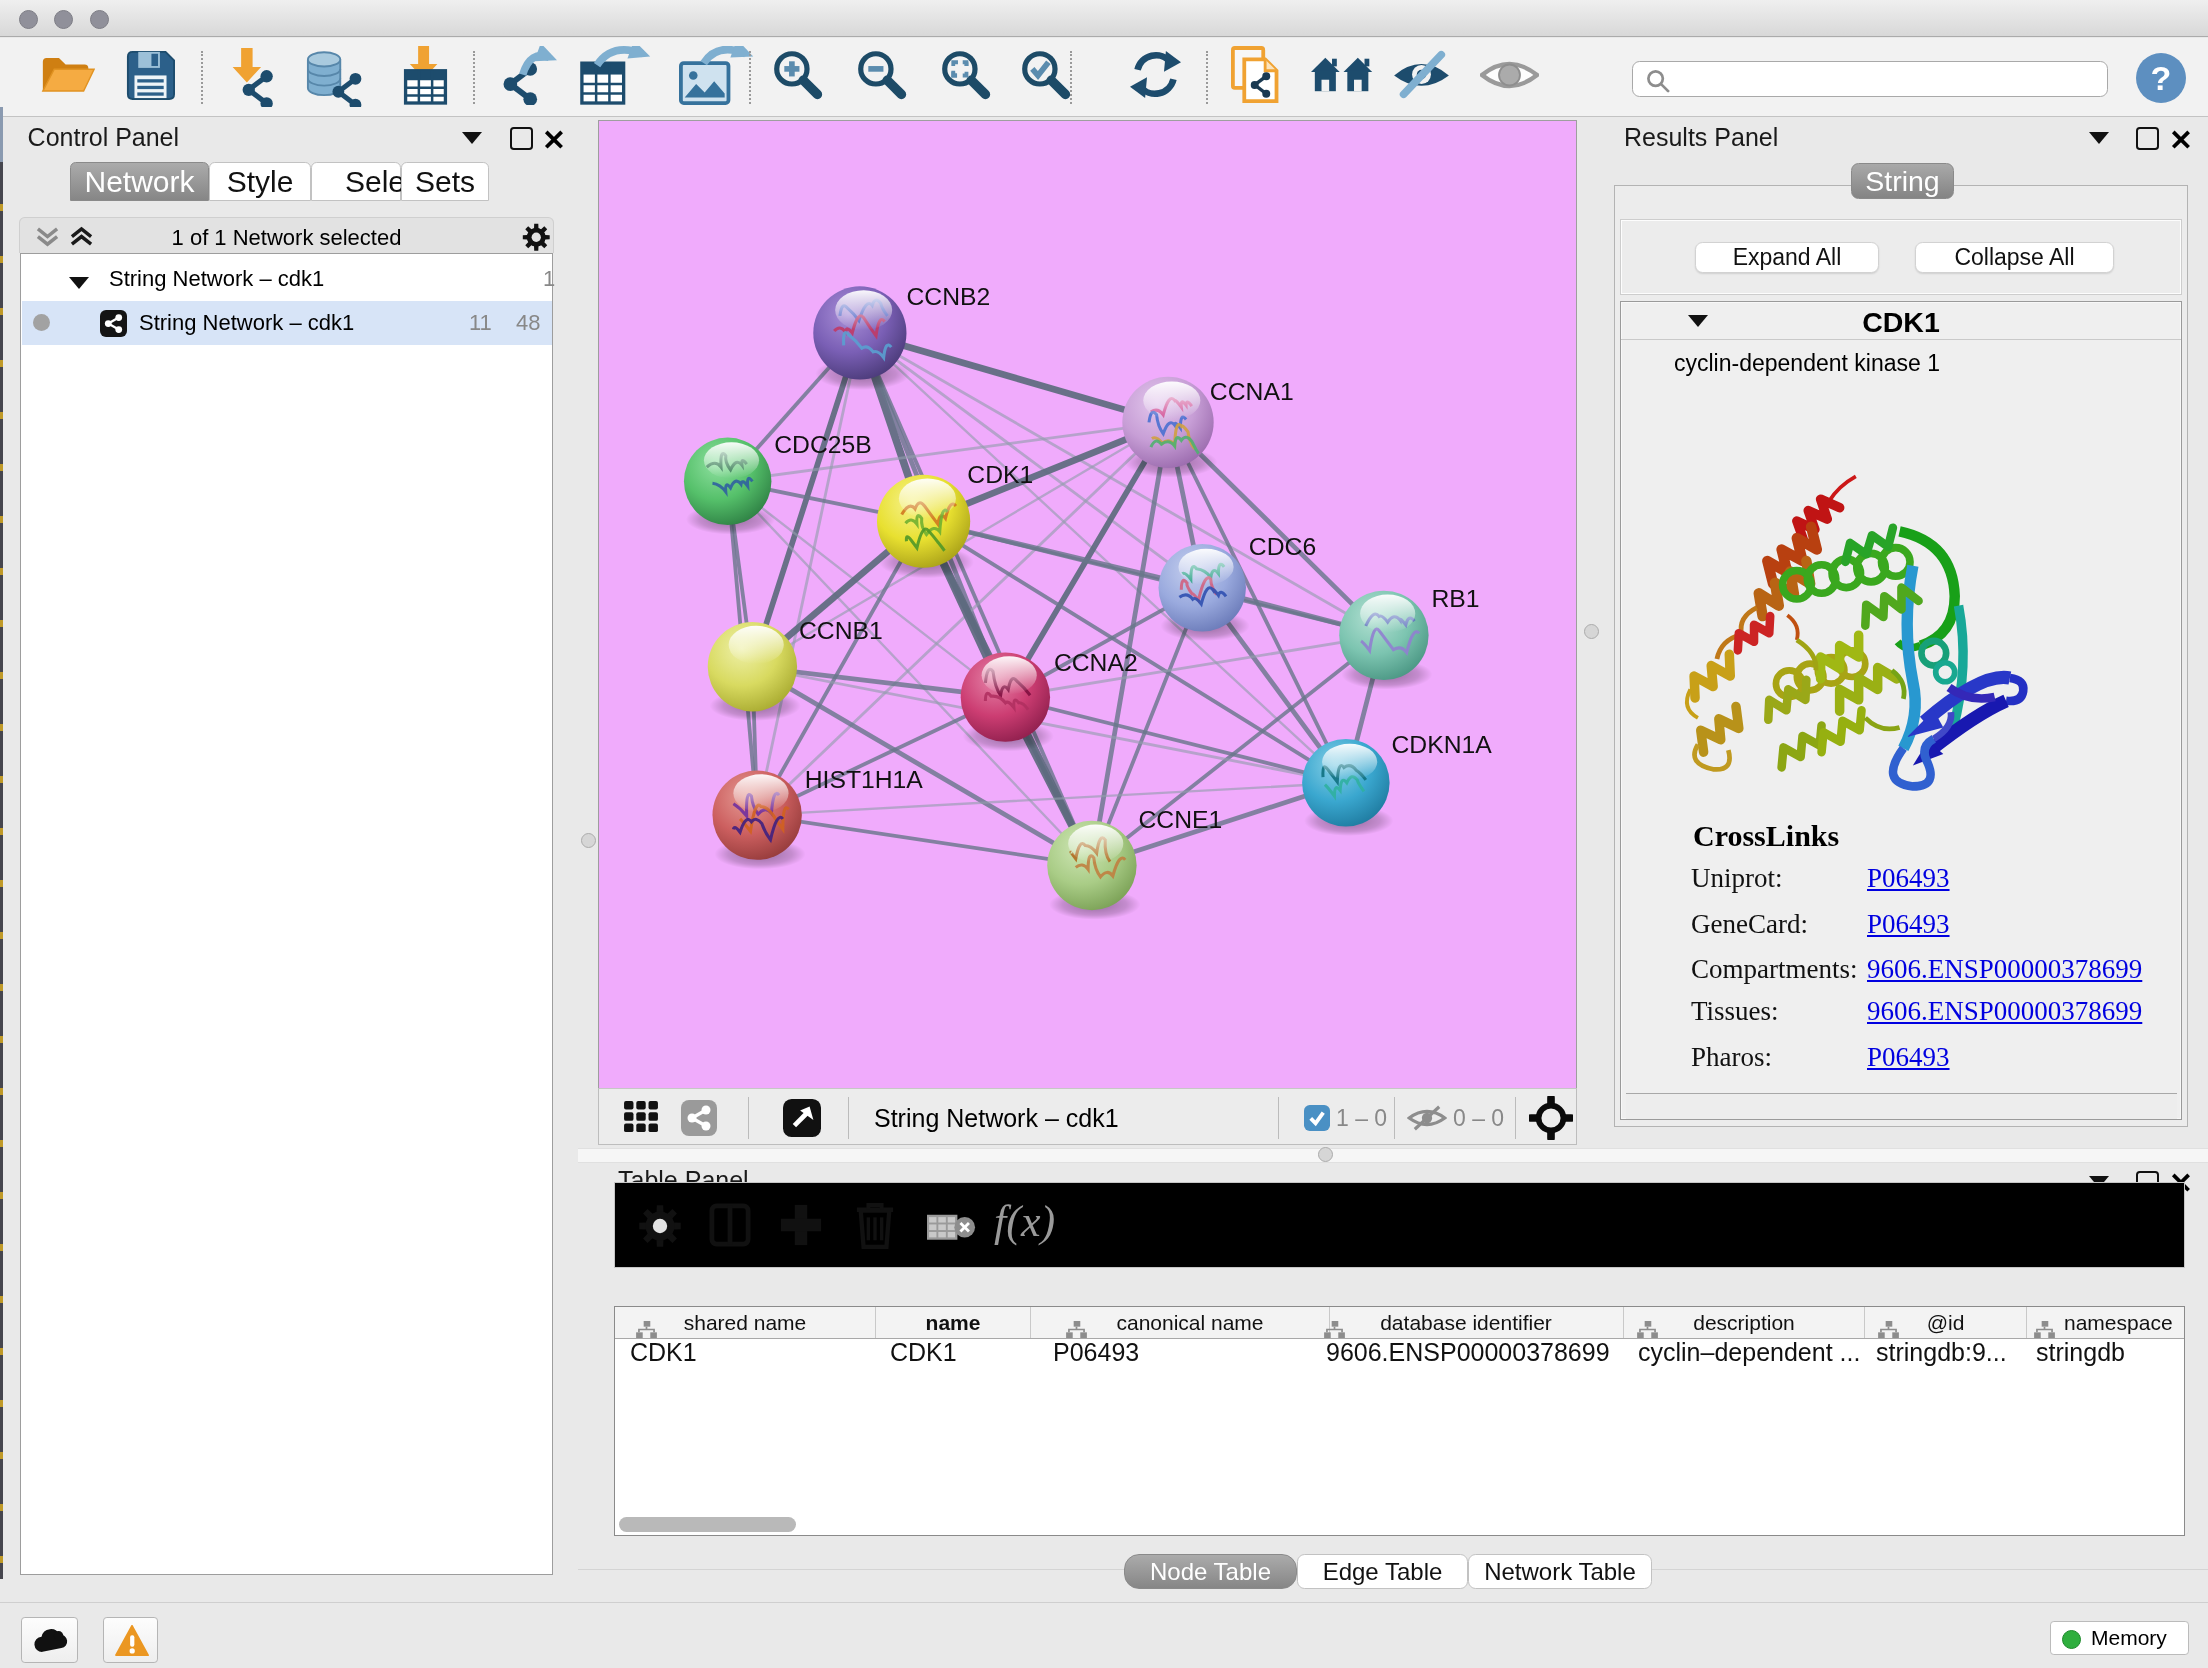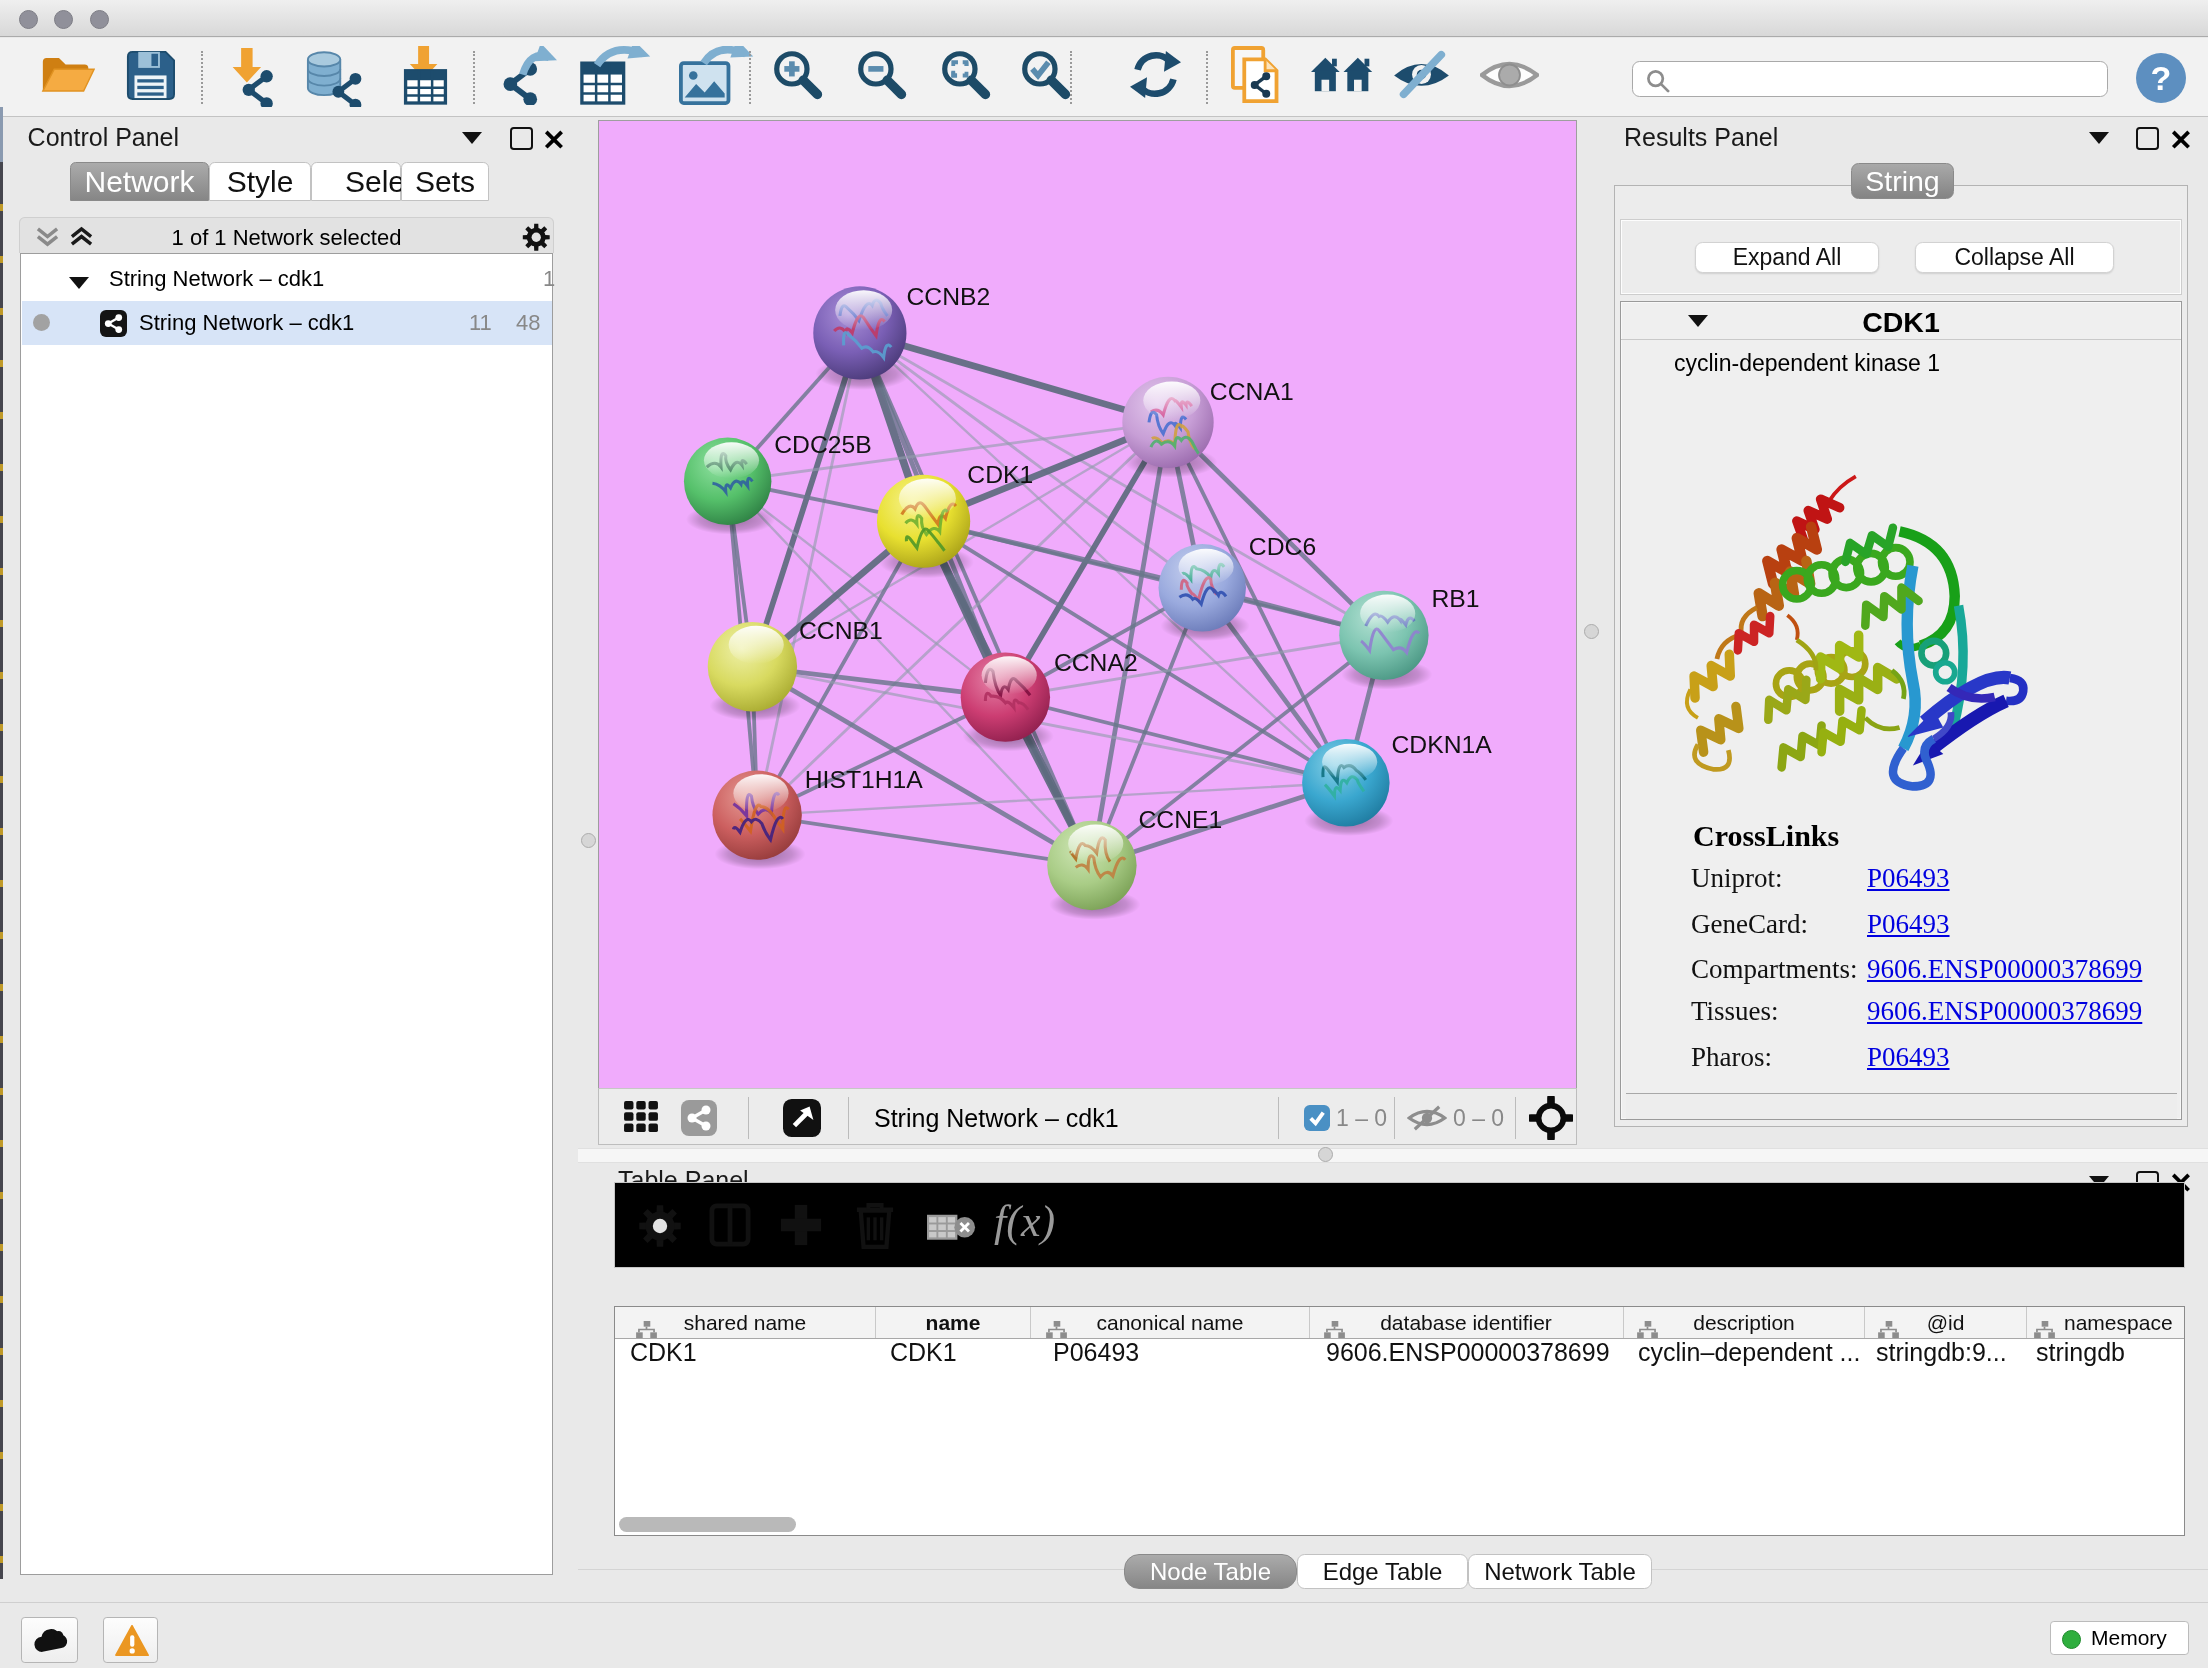--- a/index.html
+++ b/index.html
@@ -696,21 +696,21 @@
           <g fill="#8d8d8d">
             <rect x="8" y="0" width="7" height="6"></rect>
             <rect x="0" y="12" width="7" height="6"></rect>
             <rect x="15" y="12" width="7" height="6"></rect>
           </g>
           <g stroke="#8d8d8d" stroke-width="1.8" fill="none">
             <path d="M11,6 v3 M3,12 v-3 h16 v3"></path>
           </g>
         </svg></span>shared name</div>
   <div class="th" style="left:261px; width:155px;font-weight:bold;">name</div>
-  <div class="th" style="left:416px; width:279px;"><span style="position:absolute;left:15px;top:7.6px;"><svg class="treeic" width="21" height="17" viewBox="0 0 22 18">
+  <div class="th" style="left:436px; width:279px;"><span style="position:absolute;left:15px;top:7.6px;"><svg class="treeic" width="21" height="17" viewBox="0 0 22 18">
           <g fill="#8d8d8d">
             <rect x="8" y="0" width="7" height="6"></rect>
             <rect x="0" y="12" width="7" height="6"></rect>
             <rect x="15" y="12" width="7" height="6"></rect>
           </g>
           <g stroke="#8d8d8d" stroke-width="1.8" fill="none">
             <path d="M11,6 v3 M3,12 v-3 h16 v3"></path>
           </g>
         </svg></span>canonical name</div>
   <div class="th" style="left:694px; width:315px;"><span style="position:absolute;left:15px;top:7.6px;"><svg class="treeic" width="21" height="17" viewBox="0 0 22 18">

